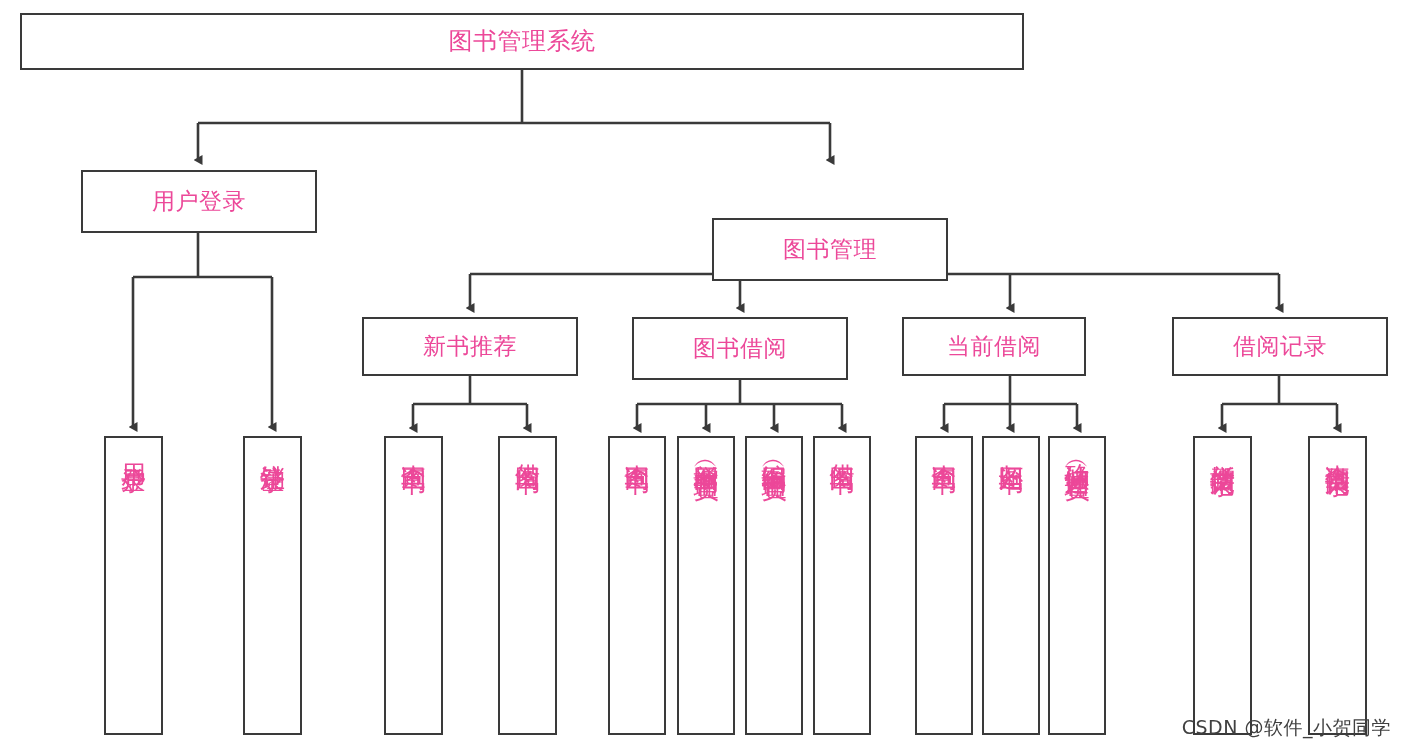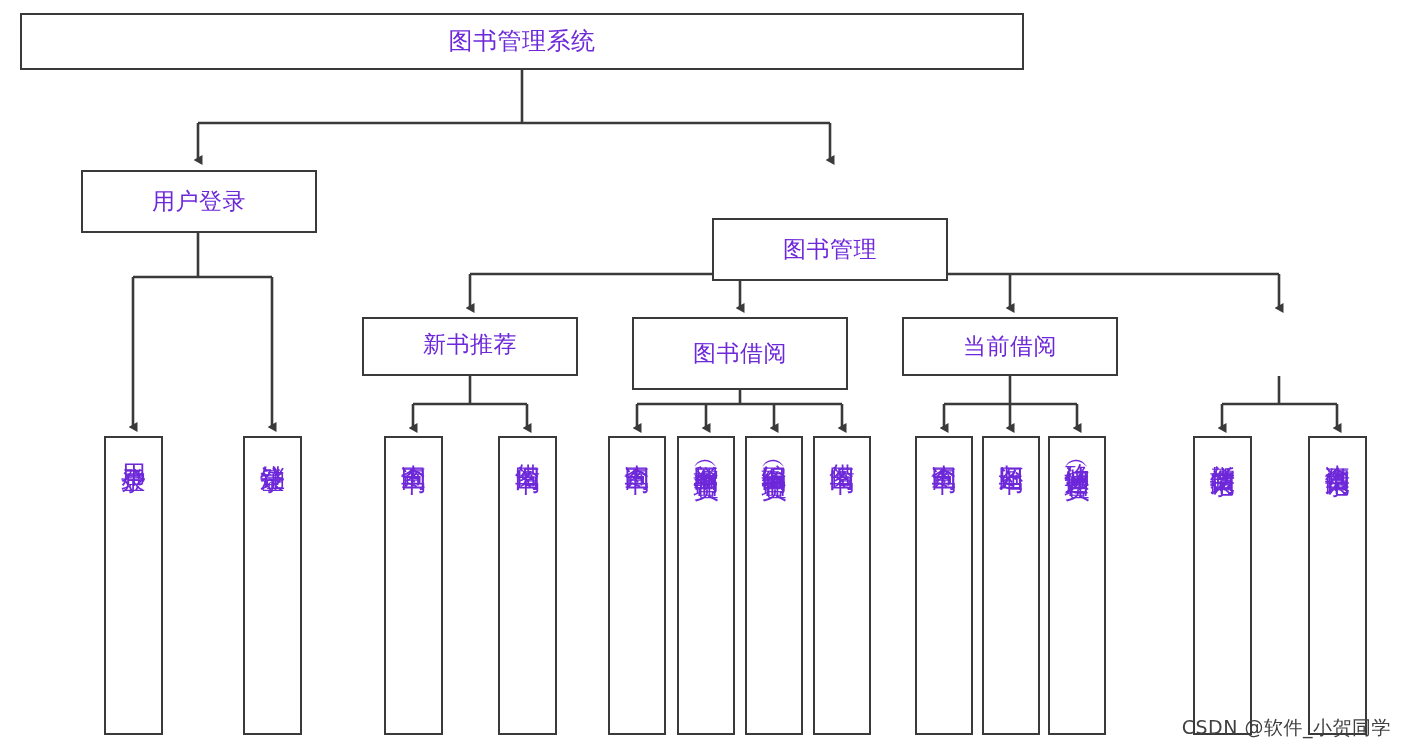--- a/index.html
+++ b/index.html
@@ -29,21 +29,21 @@
     position: absolute;
     box-sizing: border-box;
     background: #ffffff;
     border: 2px solid #3a3a3a;
     display: flex;
     align-items: center;
     justify-content: center;
     overflow: hidden;
   }
   .node-label {
-    color: #6d28d9;
+    color: #ec4899;
     text-align: center;
     line-height: 1.18;
     white-space: pre;
   }
   .node-box.horizontal .node-label {
     font-size: 23px;
     letter-spacing: 0.5px;
   }
   .node-box.vertical {
     align-items: flex-start;
@@ -131,32 +131,35 @@
   </div>
 
   <div class="node-box horizontal" style="left:81px; top:170px; width:236px; height:63px;">
     <span class="node-label">用户登录</span>
   </div>
 
   <div class="node-box horizontal" style="left:712px; top:170px; width:236px; height:63px;margin-top:48px;">
     <span class="node-label">图书管理</span>
   </div>
 
-  <div class="node-box horizontal" style="left:362px; top:317px; width:216px; height:59px;font-family:Liberation Mono, monospace;">
+  <div class="node-box horizontal" style="left:362px; top:317px; width:216px; height:59px;">
     <span class="node-label">新书推荐</span>
   </div>
 
-  <div class="node-box horizontal" style="left:632px; top:317px; width:216px; height:73px;">
+  <div class="node-box horizontal" style="left:632px; top:317px; width:216px; height:63px;">
     <span class="node-label">图书借阅</span>
   </div>
 
-  <div class="node-box horizontal" style="left:902px; top:317px; width:216px; height:59px;">
+  <div class="node-box horizontal" style="left:902px; top:317px; width:184px; height:59px;">
     <span class="node-label">当前借阅</span>
   </div>
 
+  <div class="node-box horizontal" style="left:1172px; top:317px; width:216px; height:59px;">
+    <span class="node-label">借阅记录</span>
+  </div>
 
   <div class="node-box vertical" style="left:104px; top:436px; width:59px; height:299px;">
     <span class="node-label">用户登录</span>
   </div>
 
   <div class="node-box vertical" style="left:243px; top:436px; width:59px; height:299px;">
     <span class="node-label">注销登录</span>
   </div>
 
   <div class="node-box vertical" style="left:384px; top:436px; width:59px; height:299px;">

